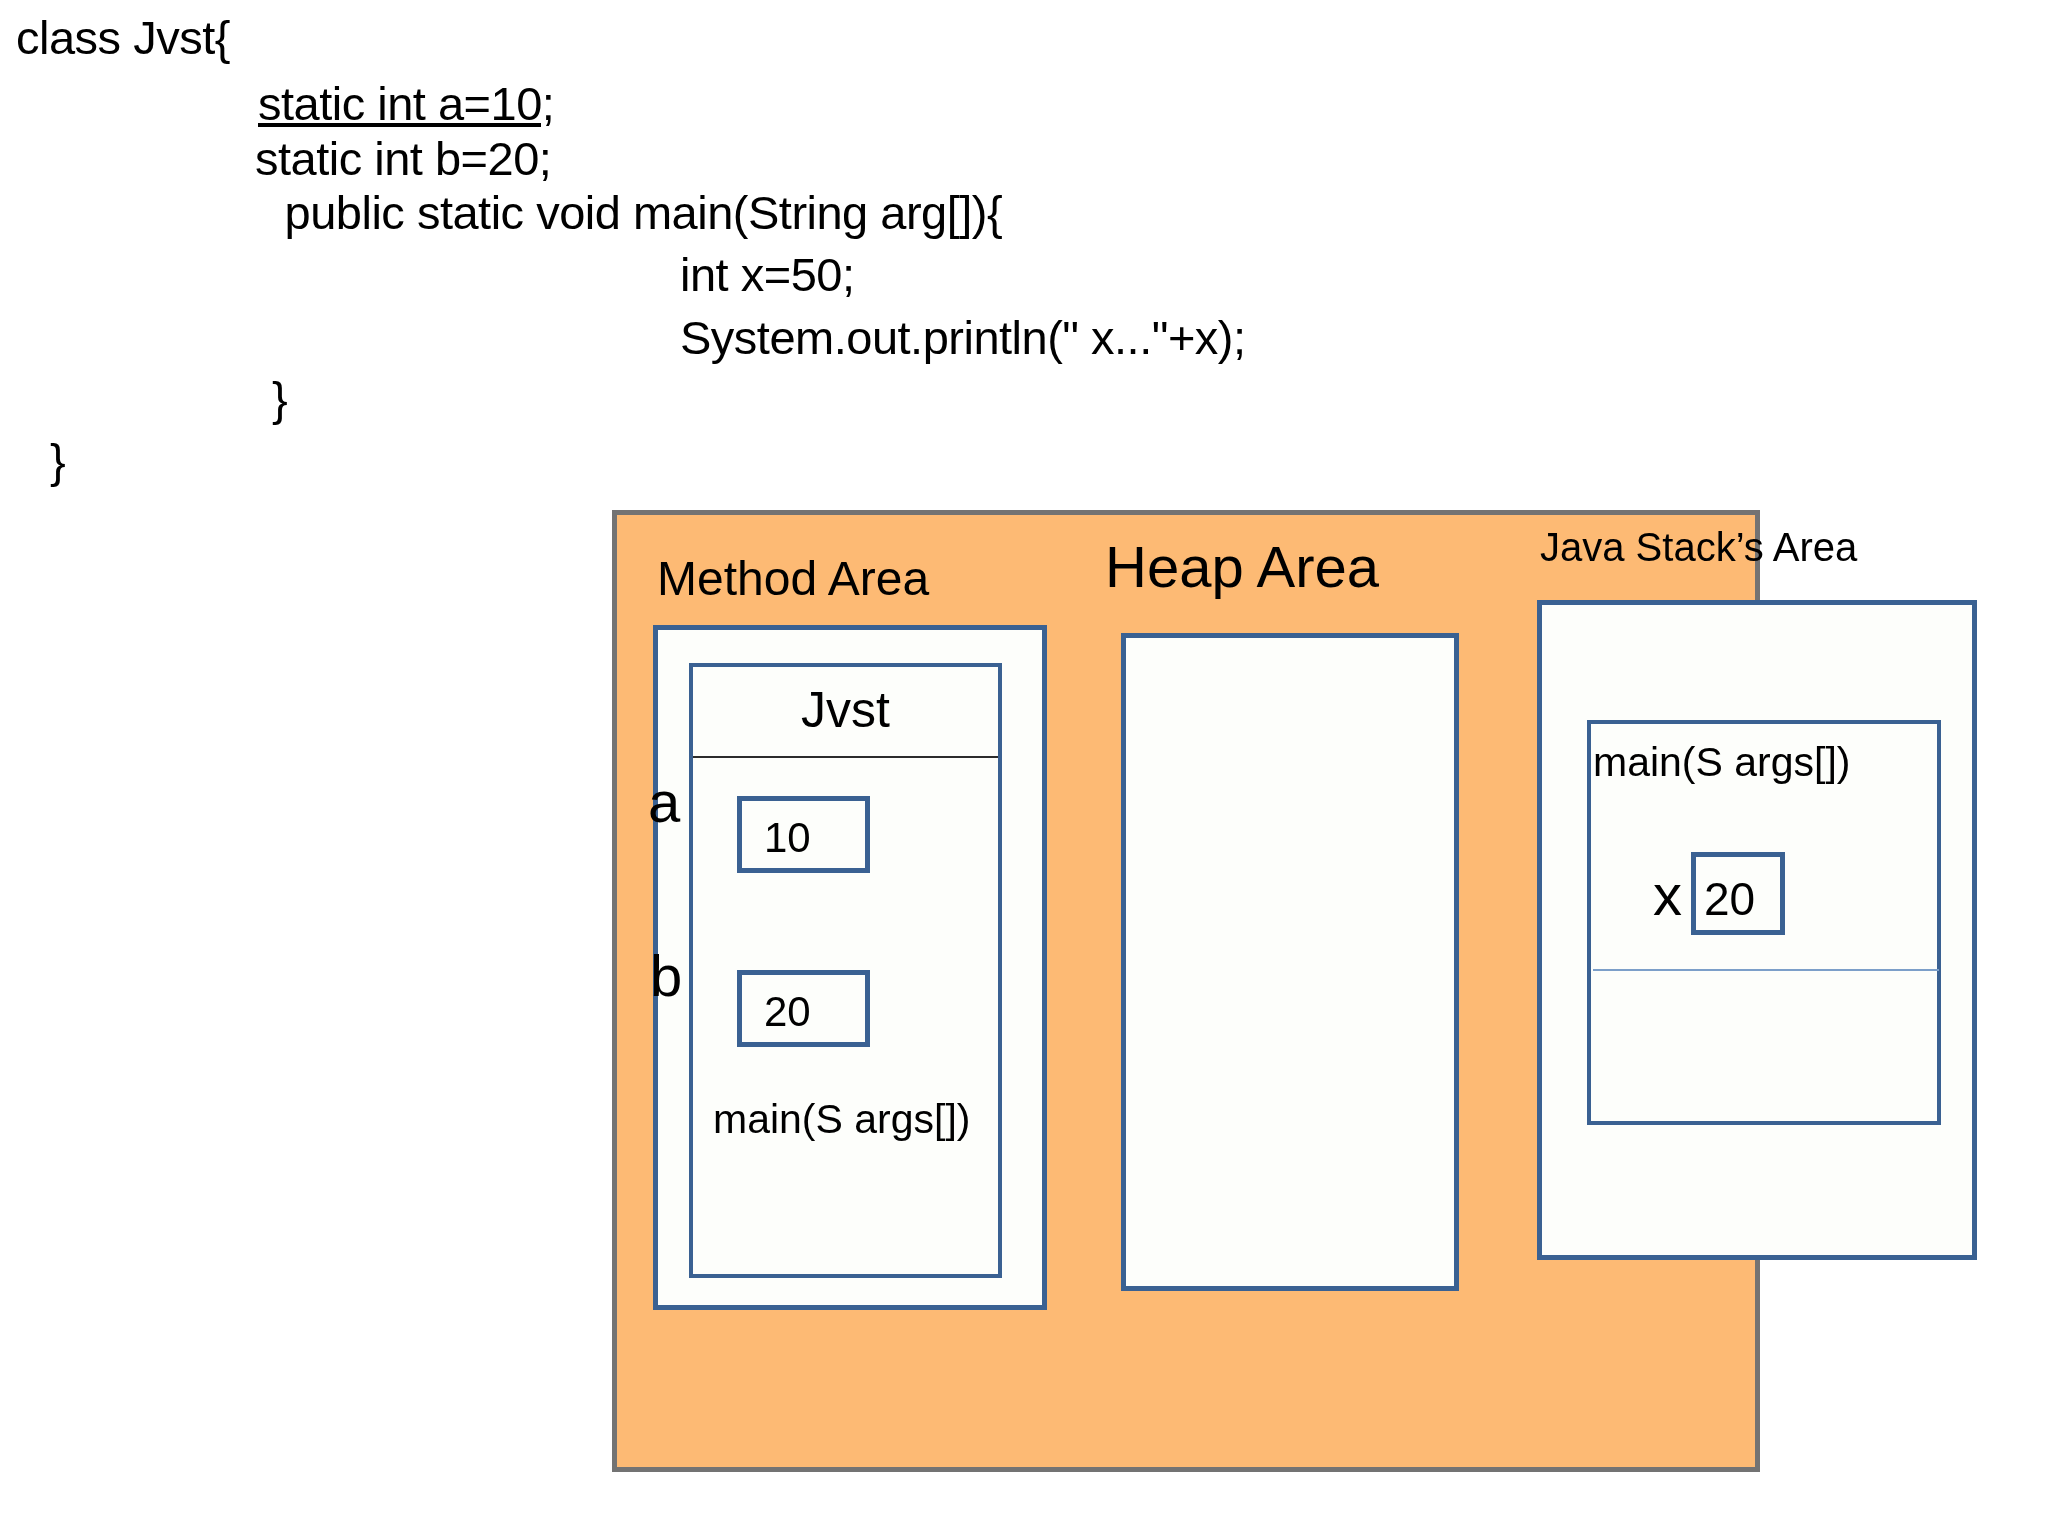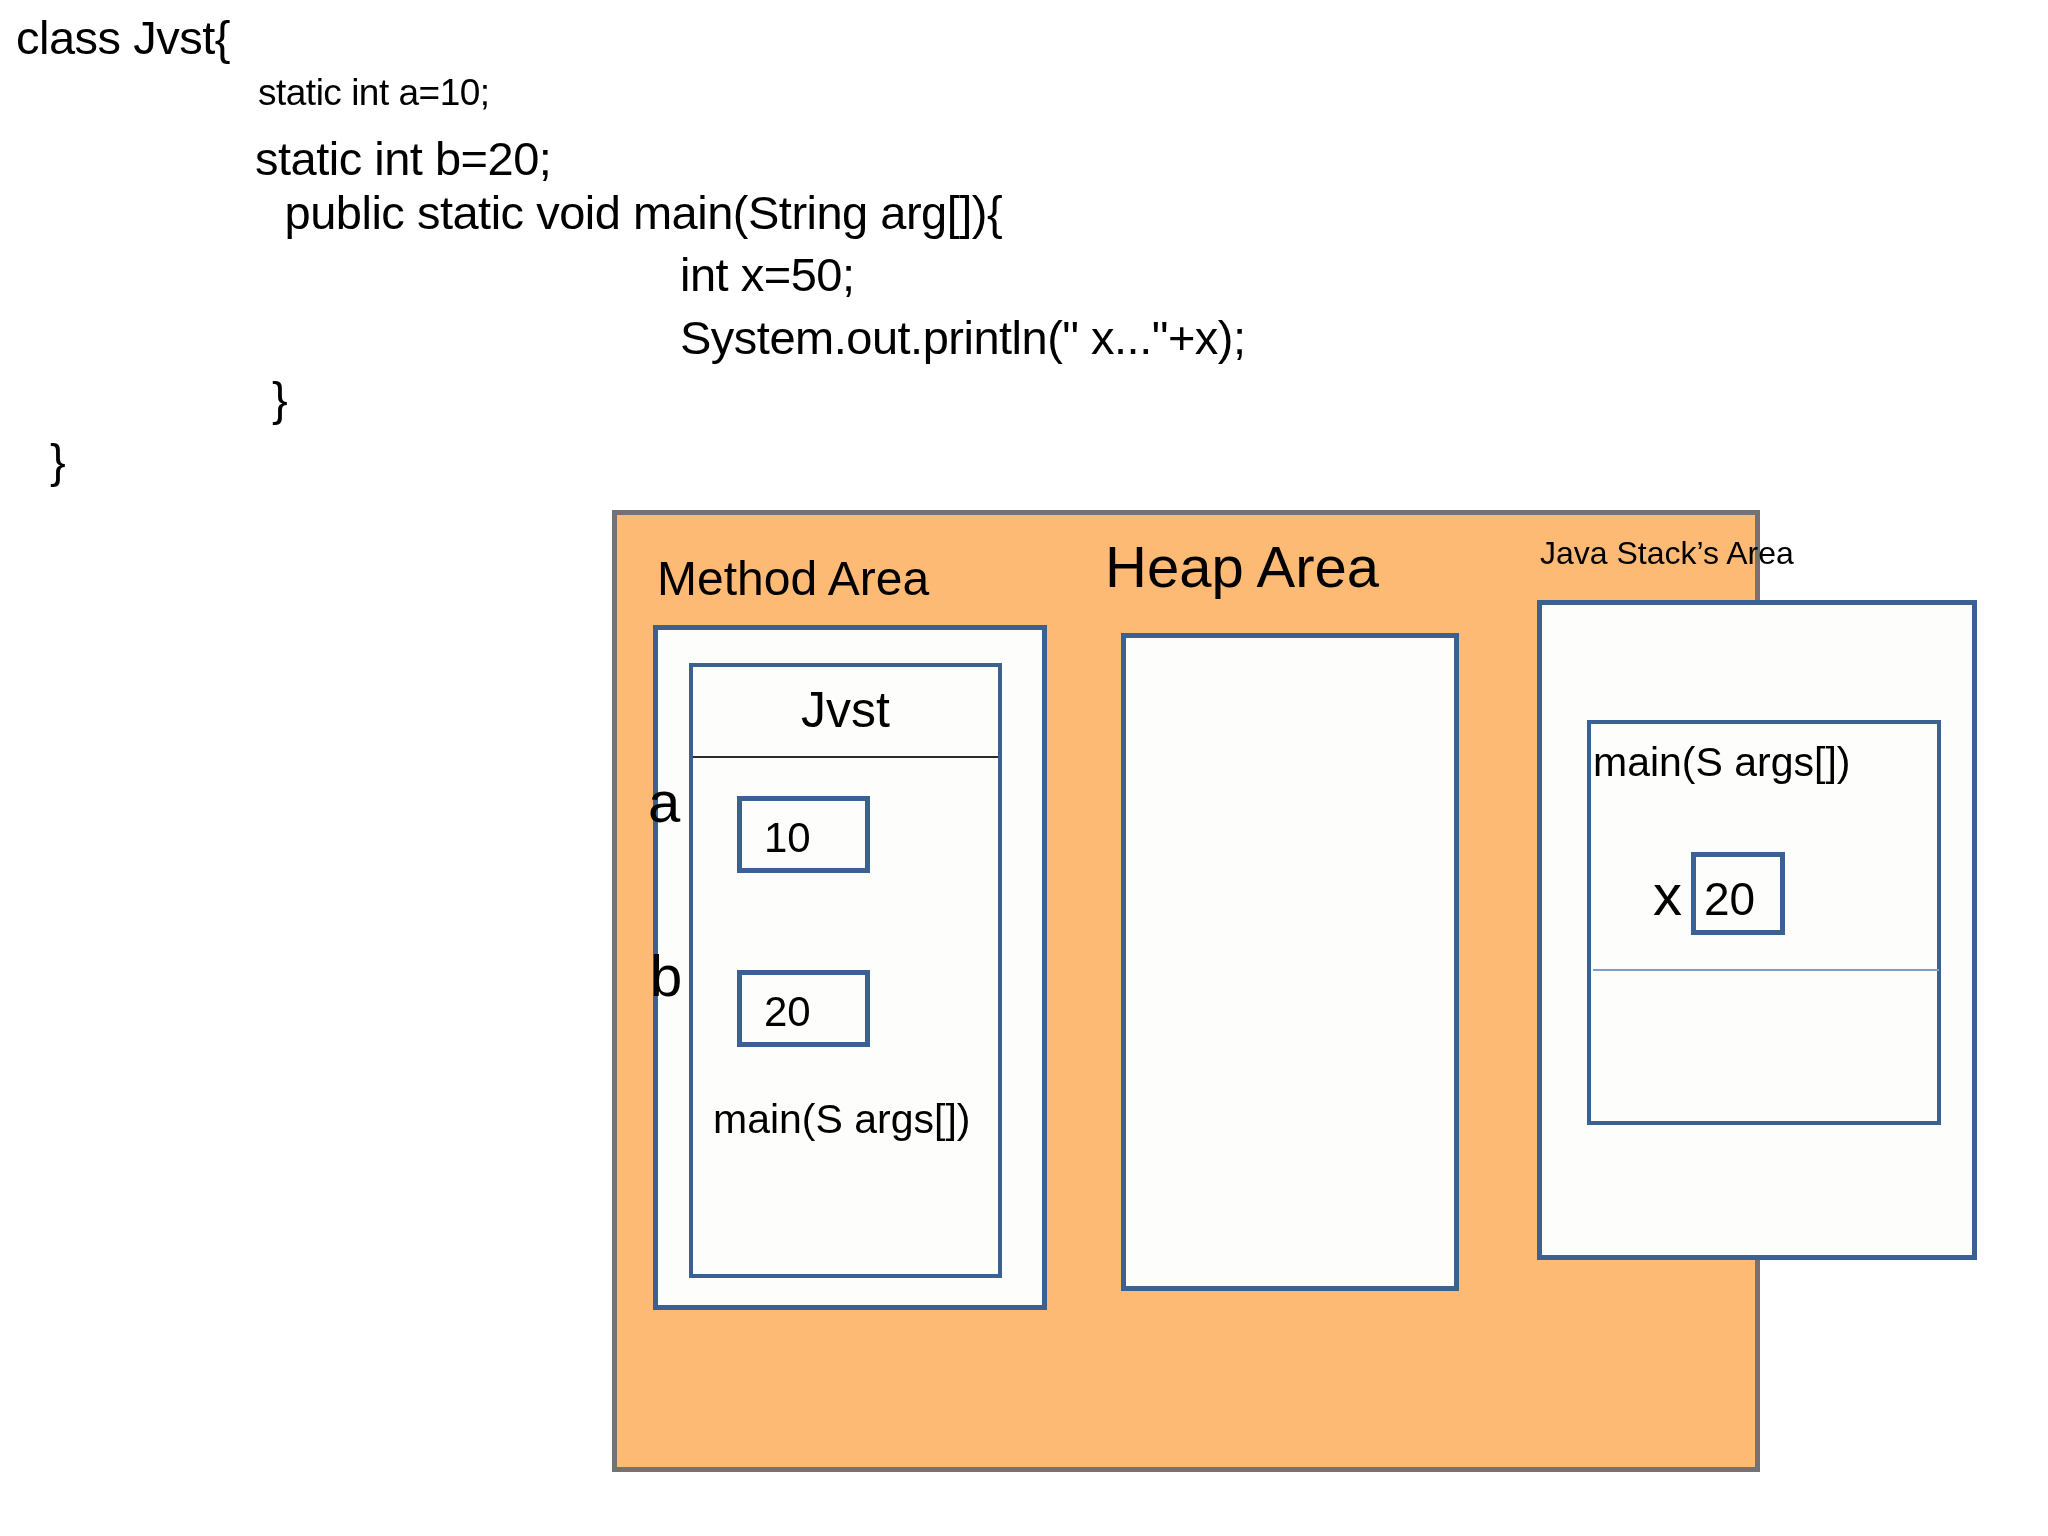--- a/index.html
+++ b/index.html
@@ -26,21 +26,21 @@
   }
   .code-line {
     position: absolute;
     white-space: pre;
     font-family: "Liberation Sans", sans-serif;
     color: #000000;
     letter-spacing: -0.5px;
     line-height: 1;
   }
   .cl0 { left: 16px;  top: 14px;  font-size: 47px; }
-  .cl1 { left: 258px; top: 74px;  font-size: 37px; }
+  .cl1 { left: 258px; top: 80px;  font-size: 47px; text-decoration: underline; }
   .cl2 { left: 255px; top: 135px; font-size: 47px; }
   .cl3 { left: 272px; top: 189px; font-size: 47px; }
   .cl4 { left: 680px; top: 251px; font-size: 47px; }
   .cl5 { left: 680px; top: 314px; font-size: 47px; }
   .cl6 { left: 272px; top: 375px; font-size: 47px; }
   .cl7 { left: 50px;  top: 437px; font-size: 47px; }
 
   
   #jvm-diagram {
     position: absolute;
@@ -54,21 +54,21 @@
   }
 
   .area-title {
     position: absolute;
     white-space: nowrap;
     color: #000000;
     line-height: 1;
   }
   #method-area-title  { left: 40px;  top: 40px;  font-size: 48px; }
   #heap-area-title    { left: 488px; top: 23px;  font-size: 58px; }
-  #stack-area-title   { left: 923px; top: 22px;  font-size: 32px; }
+  #stack-area-title   { left: 923px; top: 12px;  font-size: 40px; }
 
   
   #method-area-box {
     position: absolute;
     left: 36px;
     top: 110px;
     width: 394px;
     height: 685px;
     box-sizing: border-box;
     border: 5px solid #3A6192;

